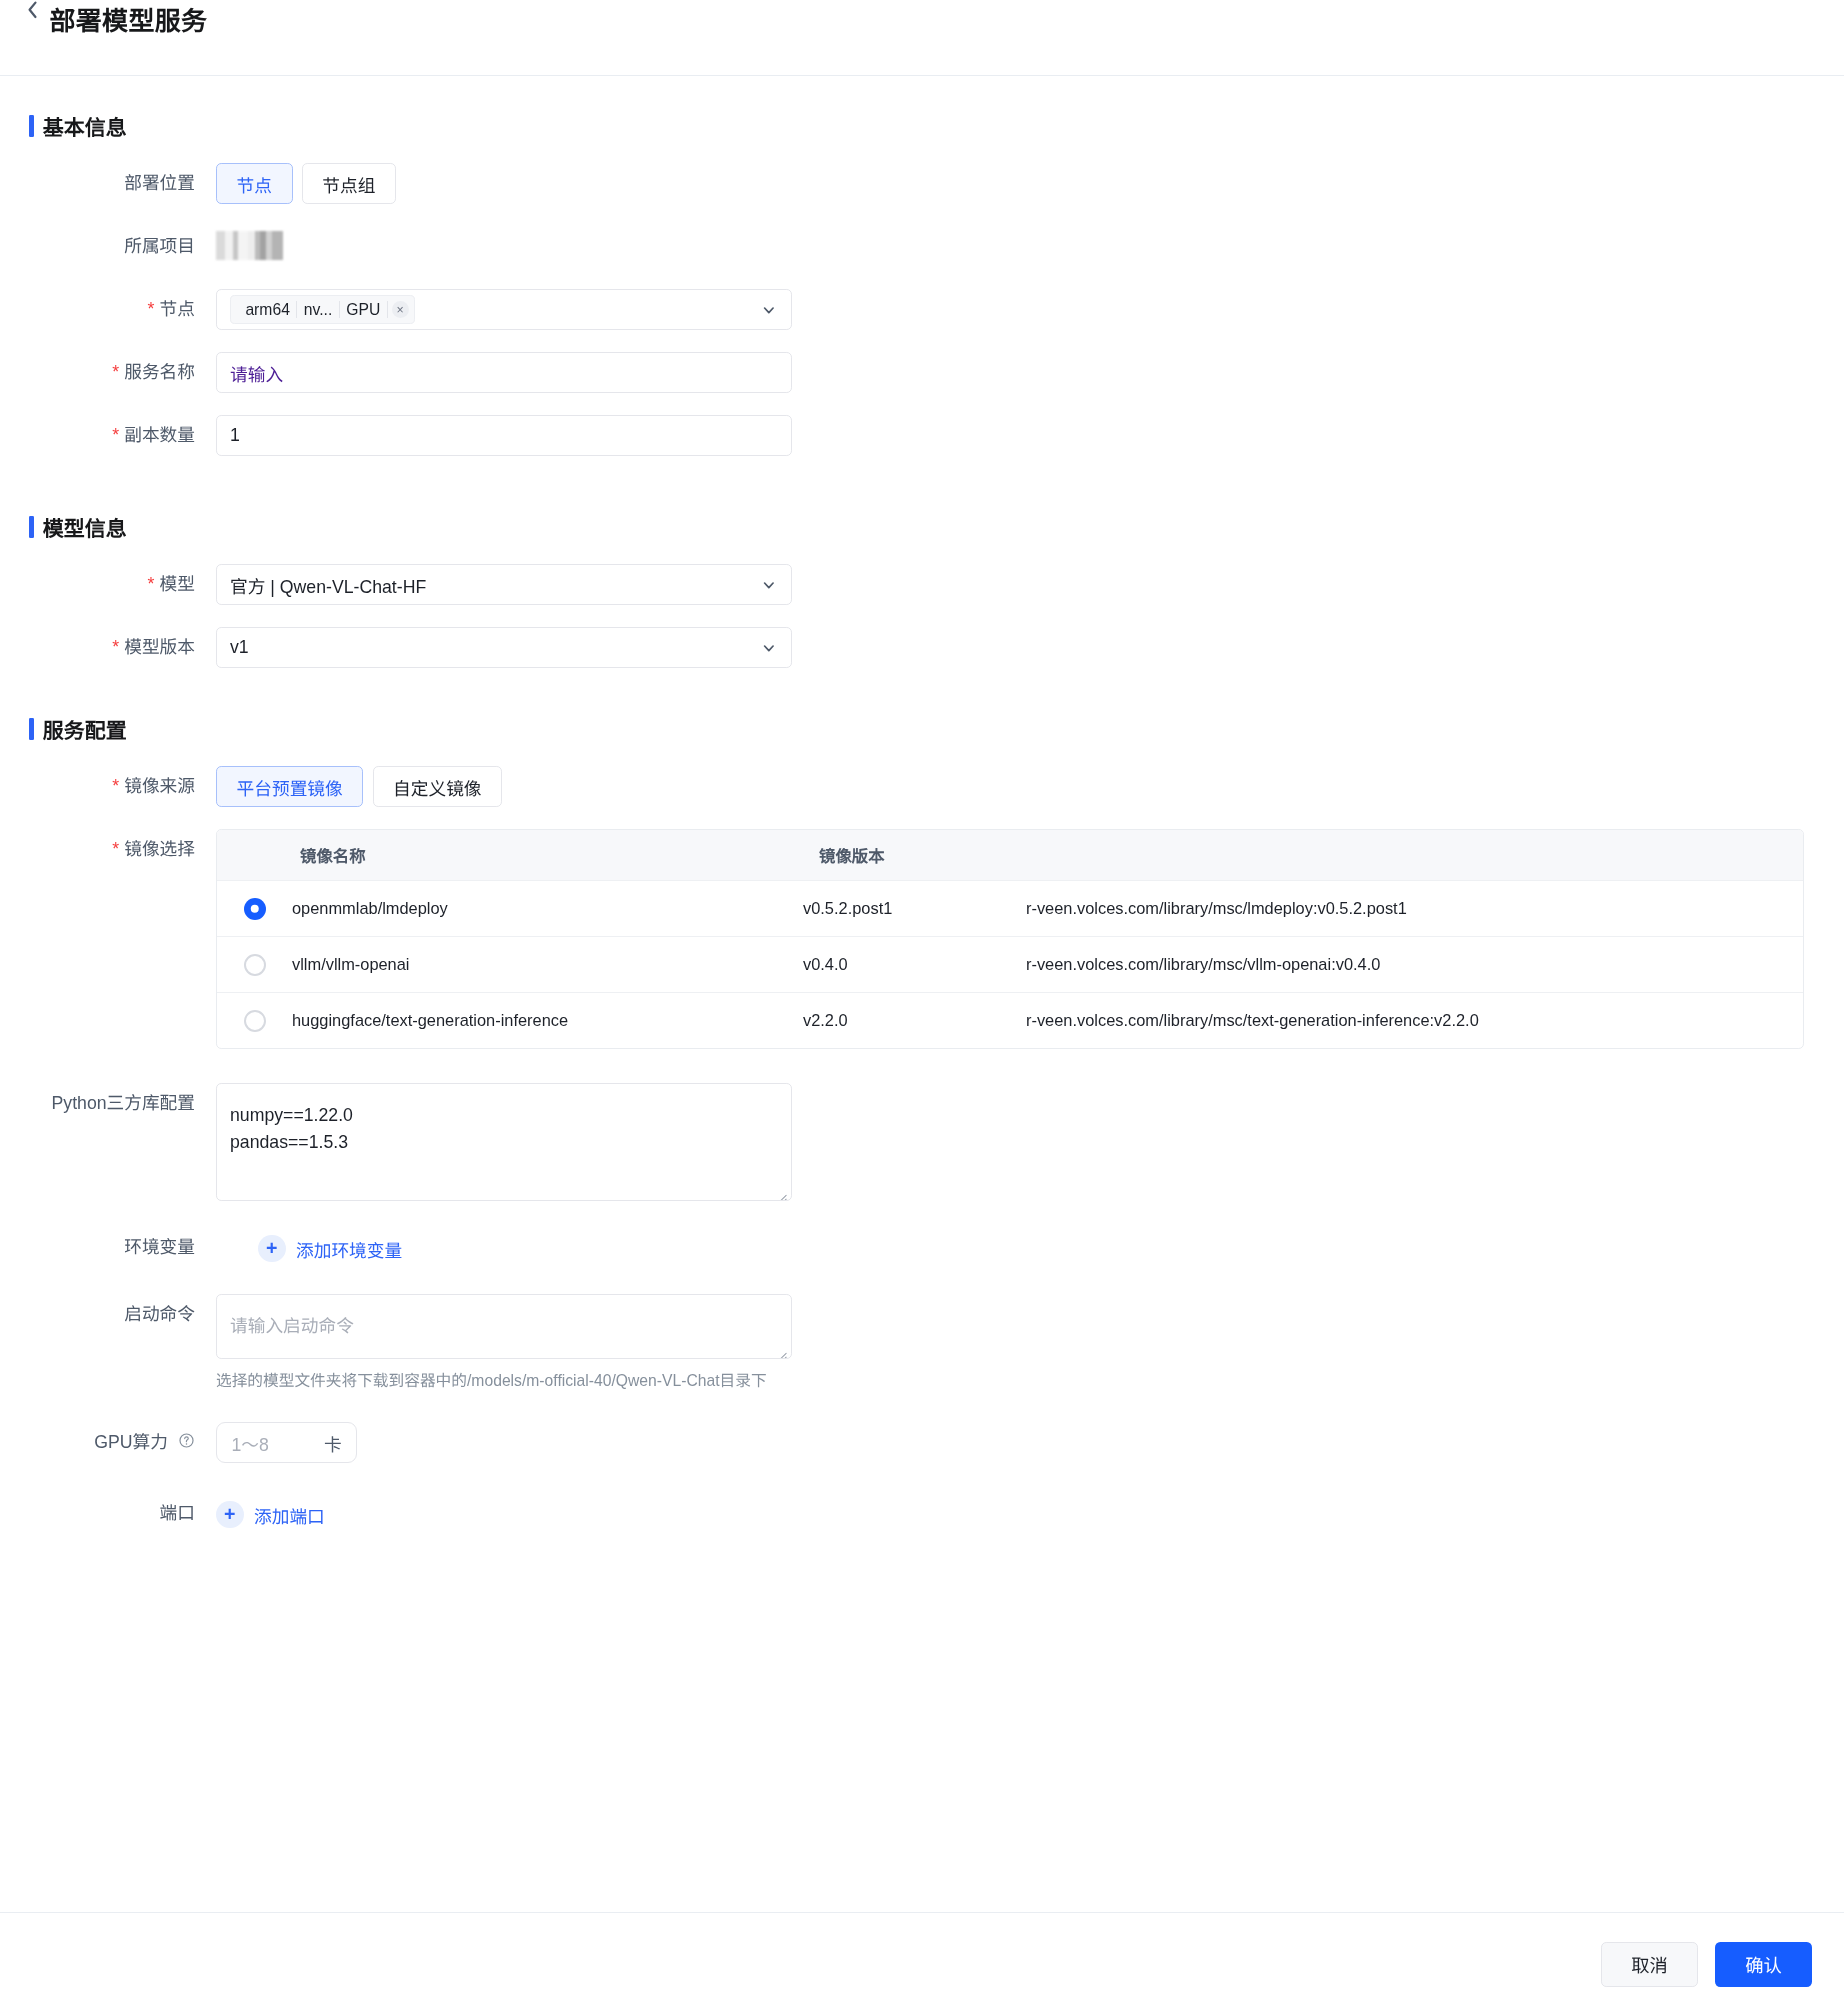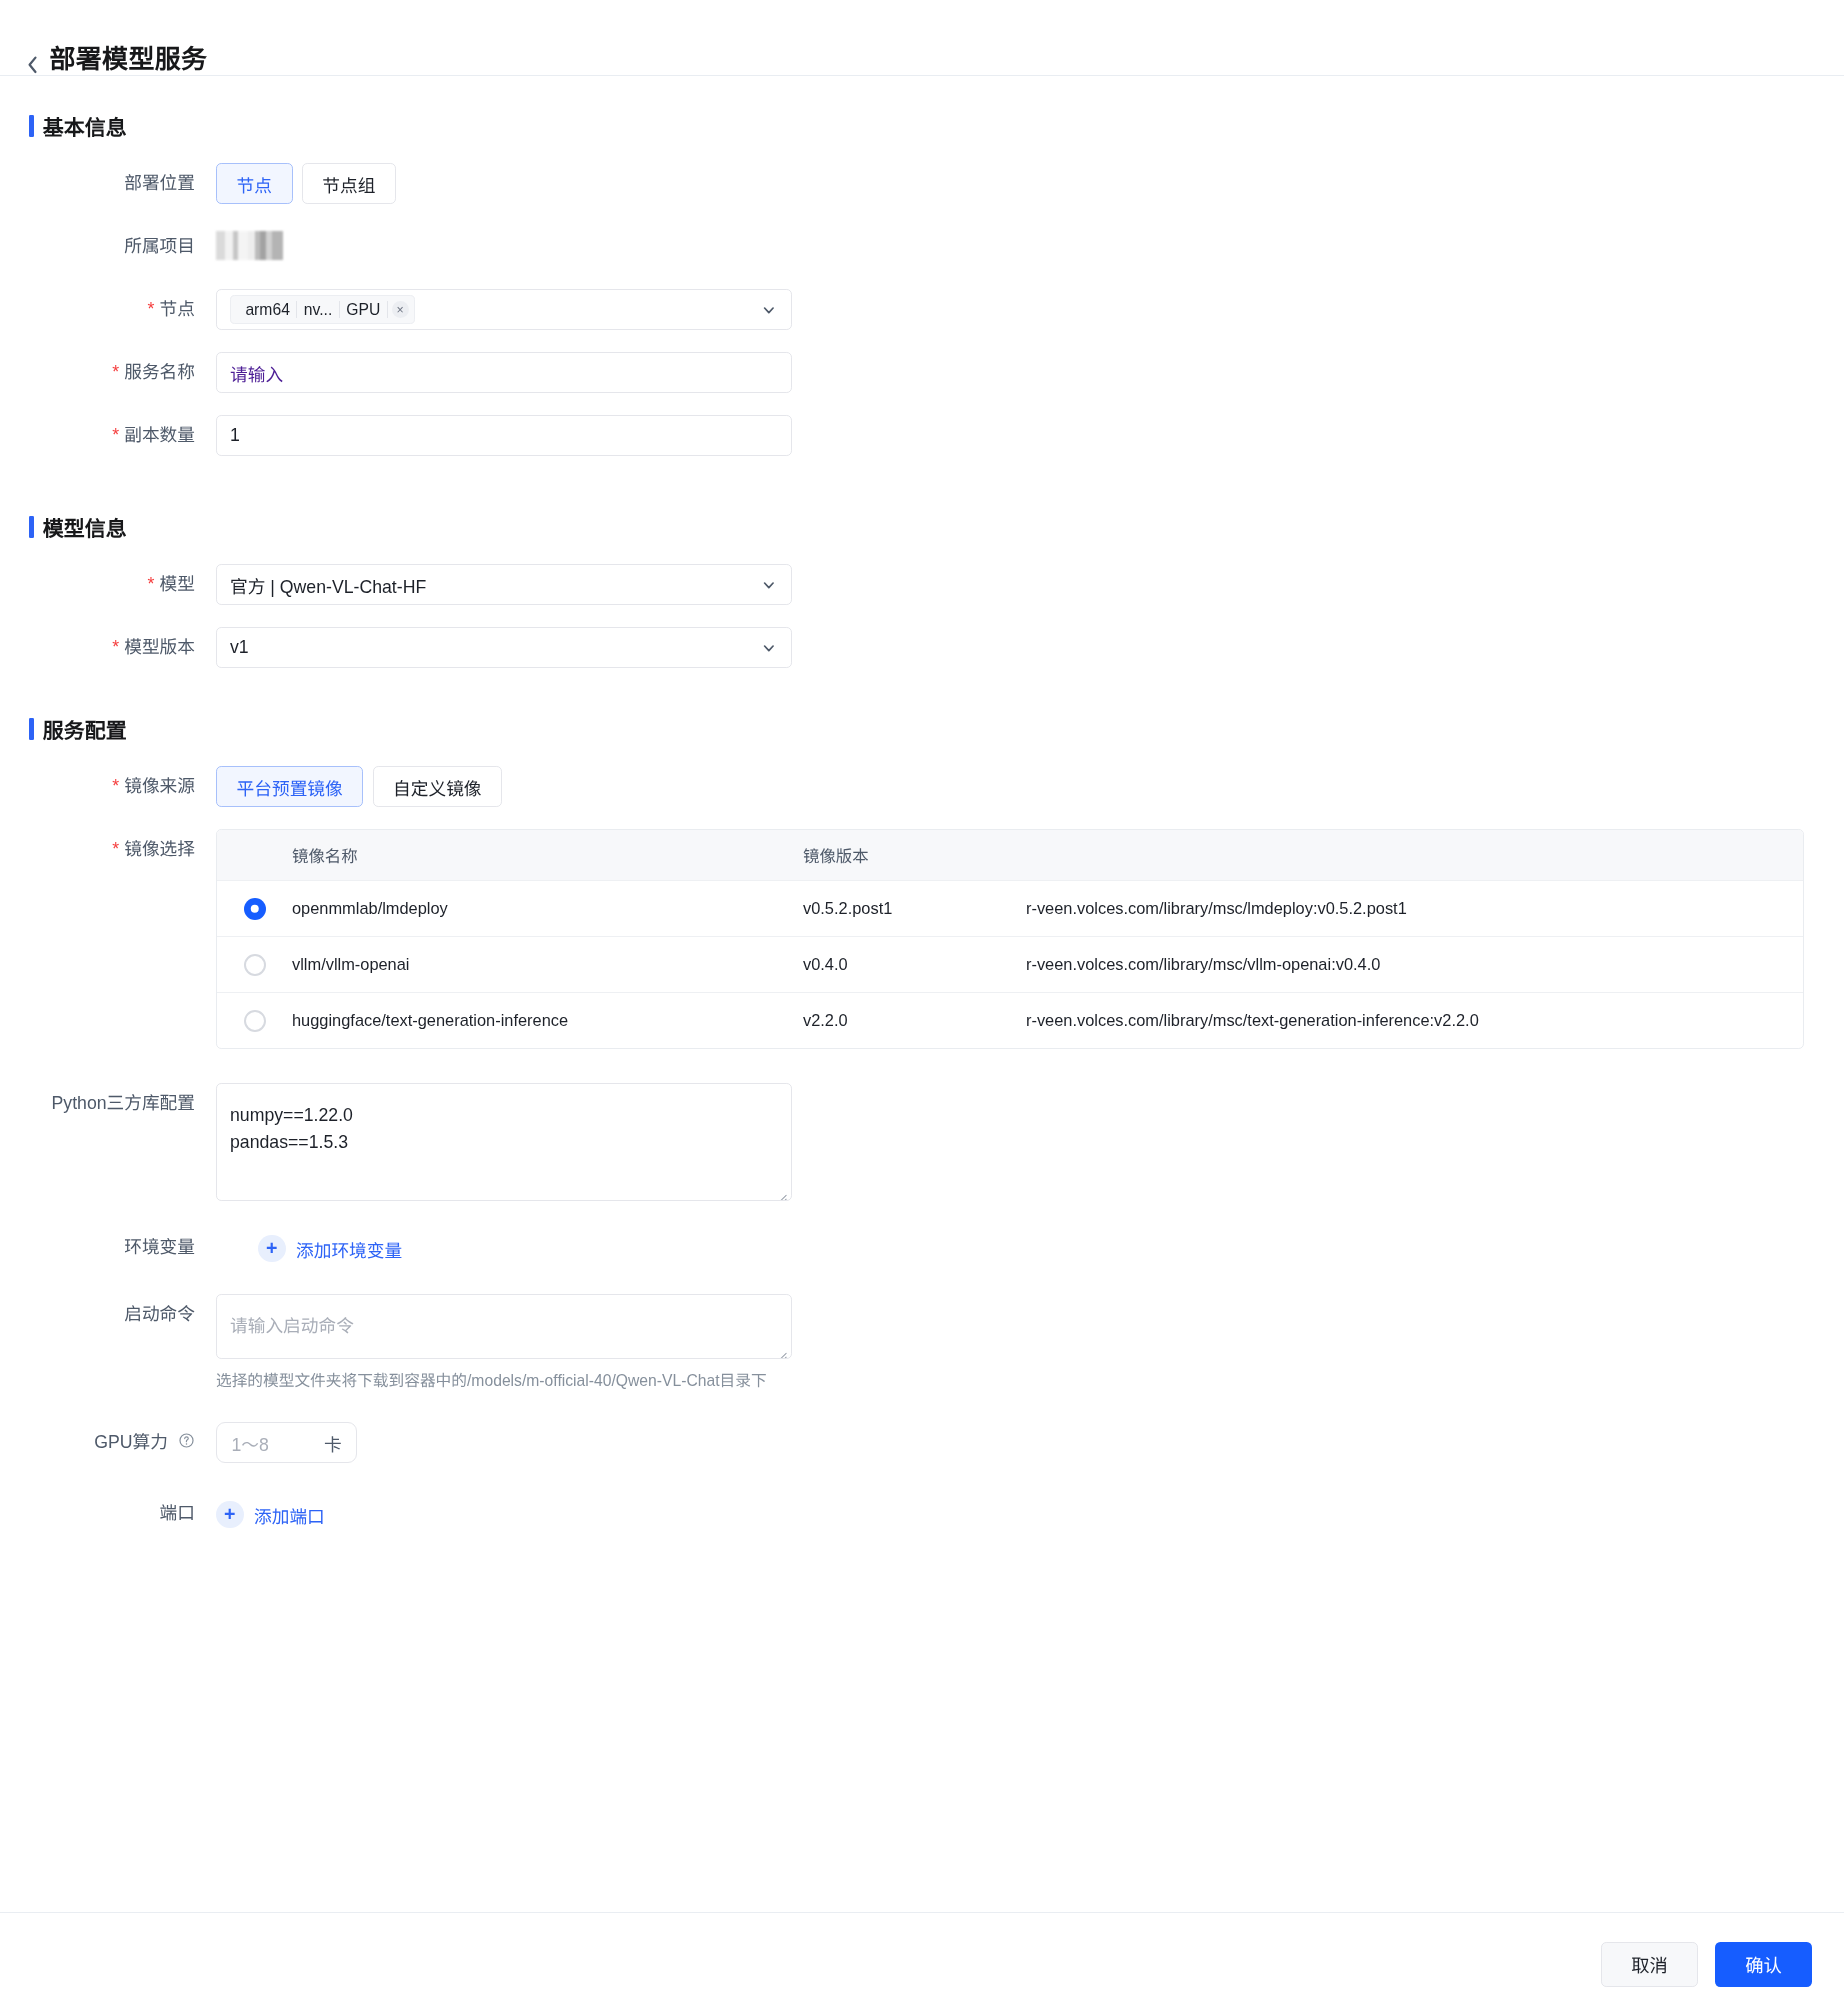--- a/index.html
+++ b/index.html
@@ -15,21 +15,21 @@
     height: 2015px;
     position: relative;
     overflow: hidden;
     color: #1d2129;
   }
 
   
   .page-header {
     height: 76px;
     display: flex;
-    align-items: flex-end;
+    align-items: flex-start;
     padding-left: 22px;
     border-bottom: 1.3px solid #e9edf2;
   }
   .back-icon {
     width: 19.6px;
     height: 19.6px;
     display: inline-flex;
     align-items: center;
     justify-content: center;
     margin-right: 7.9px;
@@ -234,21 +234,22 @@
     overflow: hidden;
     background: #fff;
   }
   .img-table .thead {
     display: flex;
     background: #f7f8fa;
     height: 50px;
     align-items: center;
     font-size: 16.4px;
     color: #4e5969;
-    font-weight: 400;
+    font-weight: 700;
+    gap: 8px;
   }
   .img-table .trow {
     display: flex;
     height: 56px;
     align-items: center;
     border-top: 1.3px solid #eef0f3;
     font-size: 16.4px;
     color: #1d2129;
     cursor: pointer;
   }

